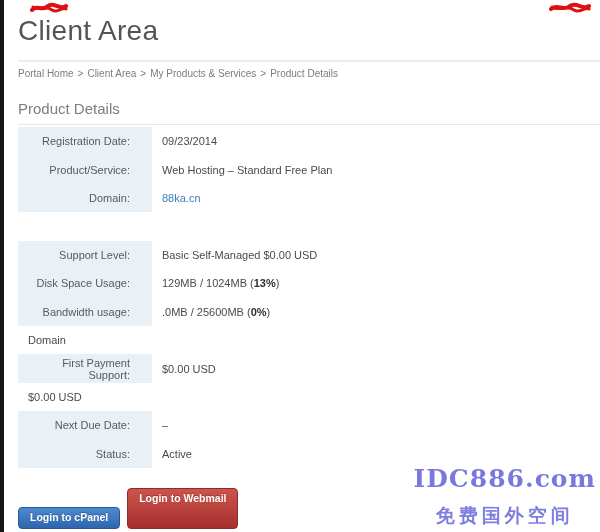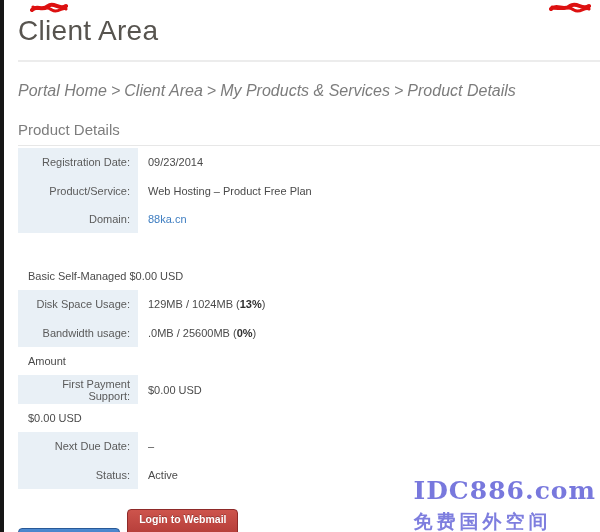--- a/index.html
+++ b/index.html
@@ -9,54 +9,54 @@
   }
   .edge-strip { position:absolute; left:0; top:0; width:4px; height:532px; background:#161616; z-index:60; }
   .content { padding-left:18px; }
 
   h1.page-title {
     margin:15px 0 13px 0; font-size:28px; font-weight:400;
     color:#57544f; letter-spacing:0.3px;
   }
   .top-rule { border:none; border-top:2px solid #ececec; margin:0; }
 
-  .breadcrumb { margin-top:20px; font-size:16px; color:#7c7c7c;font-style:italic; }
+  .breadcrumb { margin-top:6px; font-size:10px; color:#7c7c7c; }
   .breadcrumb a { color:#7c7c7c; text-decoration:none; cursor:pointer; }
   .breadcrumb .sep { margin:0 4px; }
 
   h2.section-title {
     margin:21px 0 0 0; font-size:15px; font-weight:400; color:#7d7d7d;
     padding-bottom:7px; border-bottom:1px solid #e7e7e7;
   }
 
   .details-table { display:flex; flex-direction:column; height:341px; width:402px; margin-top:2px; }
   .drow { display:flex; flex:1; align-items:stretch; font-size:11px; }
   .cell-label {
-    width:112px; padding-right:8px; background:#e9f0f6; color:#5a5a5a;
+    width:112px; padding-right:22px; background:#e9f0f6; color:#5a5a5a;
     display:flex; align-items:center; justify-content:flex-end; text-align:right;
   }
   .cell-value { padding-left:10px; color:#4a4a4a; display:flex; align-items:center; }
   a.domain-link { color:#3f7ec1; text-decoration:none; cursor:pointer; }
   .pct-bold { font-weight:bold; color:#2e2e2e; }
   .ip-redaction { display:inline-block; margin:0 2px; transform:rotate(-4deg); }
 
   .btn-row { margin-top:20px; display:flex; gap:7px; }
   .btn {
     display:inline-block; font-size:10.5px; font-weight:bold; color:#ffffff;
     padding:4px 11px 5px 11px; border-radius:4px; cursor:pointer;
     text-shadow:0 -1px 0 rgba(0,0,0,0.25); line-height:11px;
   }
   .btn-blue { background:linear-gradient(#4d8ad1,#2e66ab); border:1px solid #285997;margin-top:19px; }
   .btn-red  { background:linear-gradient(#cd544c,#a62f2e); border:1px solid #8e2a29; }
 
   h2.login-title { margin:13px 0 0 0; font-size:15px; font-weight:700; color:#4f4f4f; }
 
-  .watermark { position:absolute; top:478px; right:4px; z-index:50; color:#5b5bd6; line-height:1; }
+  .watermark { position:absolute; top:466px; right:4px; z-index:50; color:#5b5bd6; text-align:center; line-height:1; }
   .wm-line1 { font-family:"DejaVu Serif", serif; font-weight:bold; font-size:25px; letter-spacing:1px; opacity:0.82; }
-  .wm-line2 { font-size:19px; letter-spacing:4px; margin-top:9px; font-weight:bold; opacity:0.78; }
+  .wm-line2 { font-size:19px; letter-spacing:4px; margin-top:15px; font-weight:bold; opacity:0.78; }
 
   .scribble { position:absolute; top:2px; z-index:70; }
   .scribble-left { left:30px; }
   .scribble-right { left:549px; }
 </style>
 </head>
 <body>
 
 <div class="edge-strip"></div>
 
@@ -82,34 +82,35 @@
 
   <div class="details-table">
 
     <div class="drow">
       <div class="cell-label">Registration Date:</div>
       <div class="cell-value">09/23/2014</div>
     </div>
 
     <div class="drow">
       <div class="cell-label">Product/Service:</div>
-      <div class="cell-value">Web Hosting – Product Free Plan</div>
+      <div class="cell-value">Web Hosting – Standard Free Plan</div>
     </div>
 
     <div class="drow">
       <div class="cell-label">Domain:</div>
       <div class="cell-value">
         <a class="domain-link">88ka.cn</a>
       </div>
     </div>
 
     <div class="drow">
     </div>
 
     <div class="drow">
+      <div class="cell-label">Support Level:</div>
       <div class="cell-value">Basic Self-Managed $0.00 USD</div>
     </div>
 
     <div class="drow">
       <div class="cell-label">Disk Space Usage:</div>
       <div class="cell-value">
         <span>129MB / 1024MB (</span>
           <span class="pct-bold">13%</span>
           <span>)</span>
       </div>
@@ -118,21 +119,21 @@
     <div class="drow">
       <div class="cell-label">Bandwidth usage:</div>
       <div class="cell-value">
         <span>.0MB / 25600MB (</span>
           <span class="pct-bold">0%</span>
           <span>)</span>
       </div>
     </div>
 
     <div class="drow">
-      <div class="cell-value">Amount</div>
+      <div class="cell-value">Domain</div>
     </div>
 
     <div class="drow">
       <div class="cell-label">First Payment Support:</div>
       <div class="cell-value">$0.00 USD</div>
     </div>
 
     <div class="drow">
       <div class="cell-value">$0.00 USD</div>
     </div>

